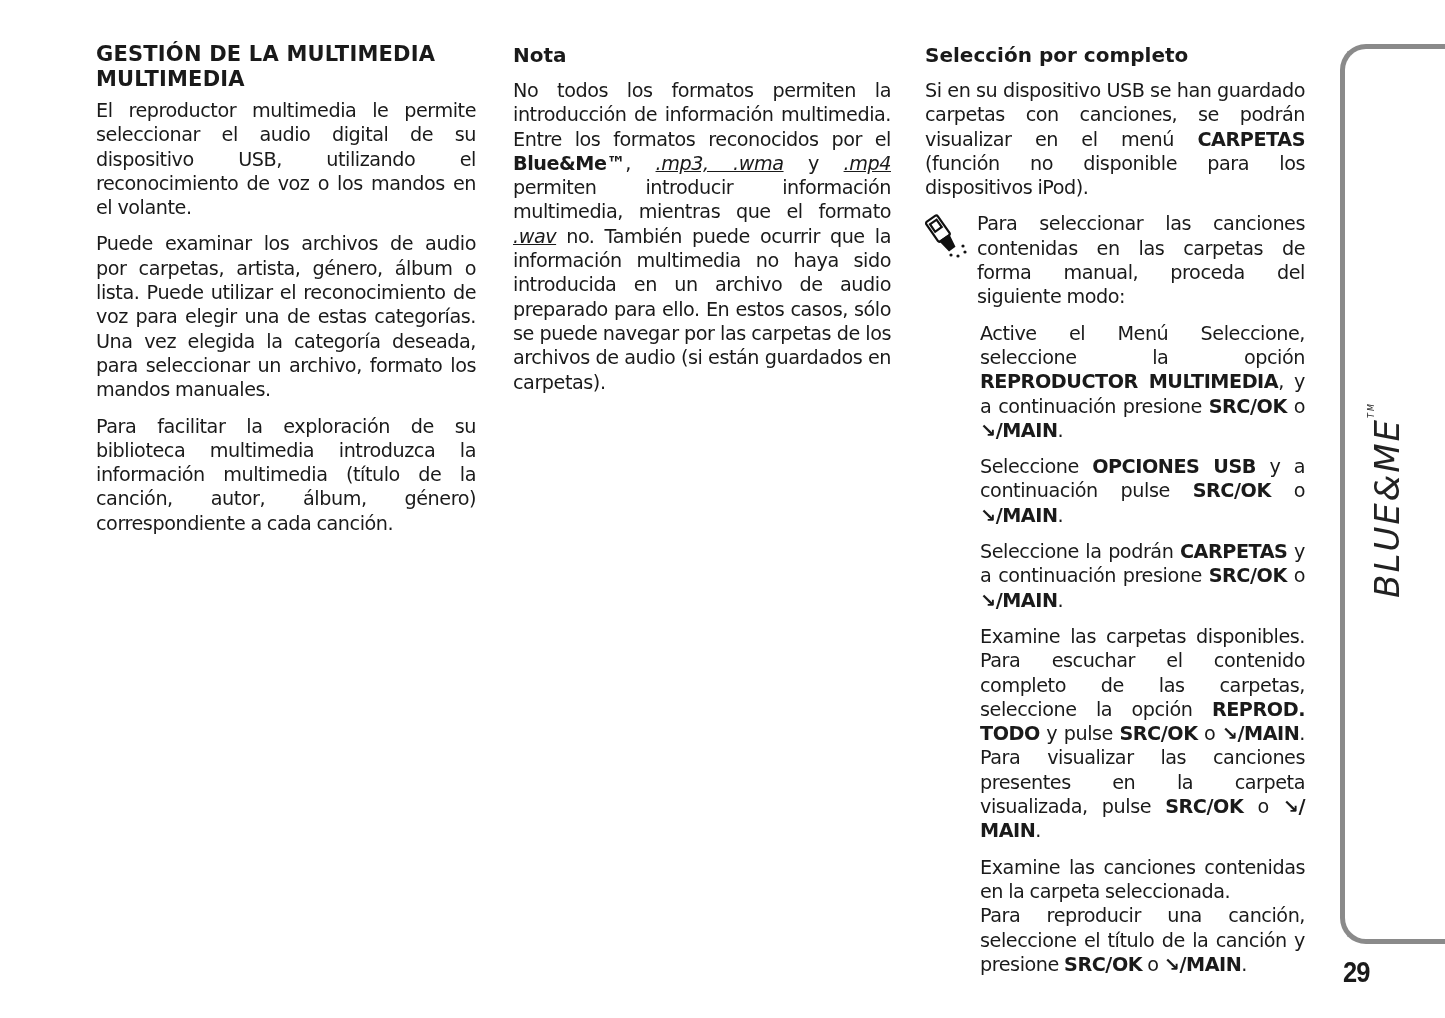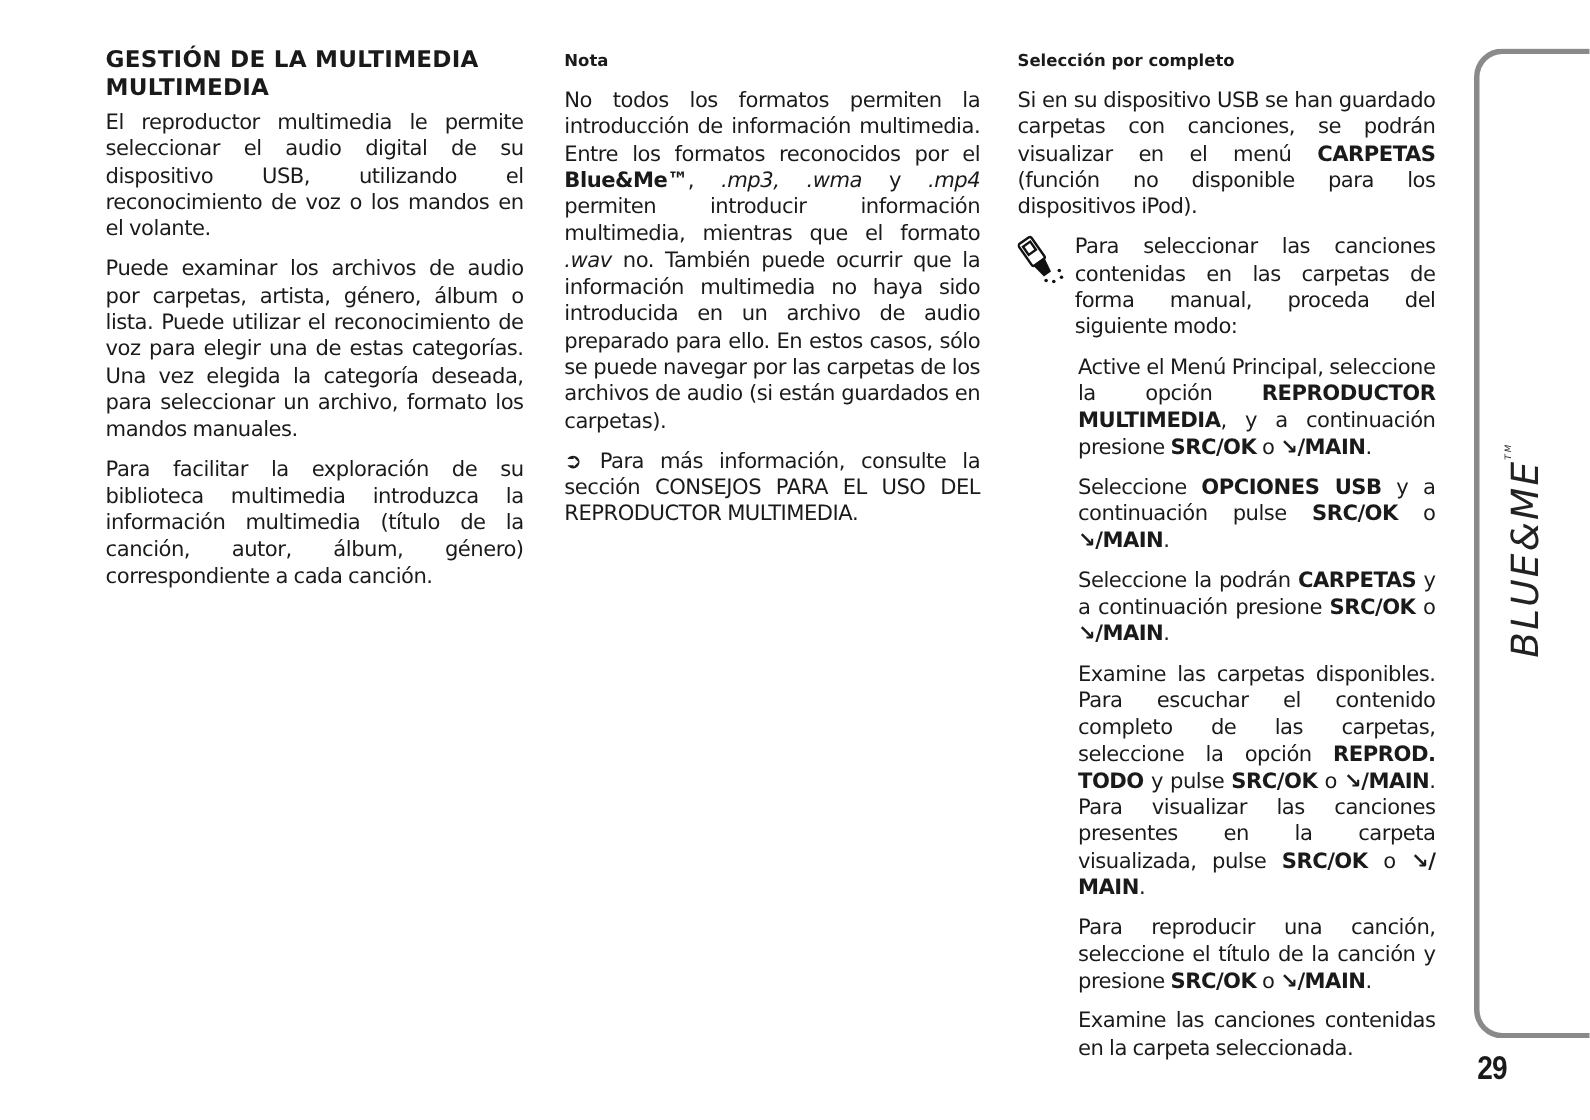--- a/index.html
+++ b/index.html
@@ -7,27 +7,27 @@
     width: 1445px; height: 1018px; background: #ffffff; position: relative; overflow: hidden;
     font-family: "DejaVu Sans", sans-serif; color: #1a1a1a;
   }
   .col { position: absolute; top: 42px; }
   .col1 { left: 96px; width: 380px; }
   .col2 { left: 513px; width: 378px; }
   .col3 { left: 925px; width: 380px; }
   h2 {
     margin: 0 0 7px 0; font-size: 21px; line-height: 25px; font-weight: bold; letter-spacing: 0.2px;
   }
-  h3 { margin: 0 0 11px 0; font-size: 15px; line-height: 26px; font-weight: bold; }
+  h3 { margin: 0 0 11px 0; font-size: 20px; line-height: 26px; font-weight: bold; }
   p {
     margin: 0 0 12px 0; font-size: 19.2px; line-height: 24.3px; text-align: justify;
     letter-spacing: -0.45px; word-spacing: -0.5px; hyphens: manual;
   }
   p b { font-weight: bold; margin-top: 20px; }
-  p i { font-style: italic; }
+  p i { font-style: italic; text-decoration: underline; }
   .note-block { position: relative; padding-left: 52px; }
   .note-icon { position: absolute; left: 0; top: 0; width: 46px; height: 50px; }
   .indent { padding-left: 55px; }
   .arrow { display: inline-block; font-weight: bold; margin-right: 2px; }
   .phone { font-weight: bold; }
   .tab-frame {
     position: absolute; left: 1340px; top: 44px; width: 140px; height: 900px;
     border: 5px solid #8a8a8a; border-right: none; border-radius: 26px 0 0 26px;
     box-sizing: border-box;
   }
@@ -49,21 +49,20 @@
 <div class="col col1">
   <h2>GESTIÓN DE LA MULTIMEDIA MULTIMEDIA</h2>
   <p>El reproductor multimedia le permite seleccionar el audio digital de su dispositivo USB, utilizando el reconocimiento de voz o los mandos en el volante.</p>
   <p>Puede examinar los archivos de audio por carpetas, artista, género, álbum o lista. Puede utilizar el reconocimiento de voz para elegir una de estas categorías. Una vez elegida la categoría deseada, para seleccionar un archivo, formato los mandos manuales.</p>
   <p>Para facilitar la exploración de su biblioteca multimedia introduzca la información multimedia (título de la canción, autor, álbum, género) correspondiente a cada canción.</p>
 </div>
 
 <div class="col col2">
   <h3>Nota</h3>
   <p><span>No todos los formatos permiten la introducción de información multimedia. Entre los formatos reconocidos por el </span><b>Blue&amp;Me™</b><span>, </span><i>.mp3, .wma</i><span> y </span><i>.mp4</i><span> permiten introducir información multimedia, mientras que el formato </span><i>.wav</i><span> no. También puede ocurrir que la información multimedia no haya sido introducida en un archivo de audio preparado para ello. En estos casos, sólo se puede navegar por las carpetas de los archivos de audio (si están guardados en carpetas).</span></p>
-  <p><span class="arrow">➲</span> <span>Para más información, consulte la sección CONSEJOS PARA EL USO DEL REPRODUCTOR MULTIMEDIA.</span></p>
 </div>
 
 <div class="col col3">
   <h3>Selección por completo</h3>
   <p><span>Si en su dispositivo USB se han guardado carpetas con canciones, se podrán visualizar en el menú </span><b>CARPETAS</b><span> (función no disponible para los dispositivos iPod).</span></p>
 
   <div class="note-block">
     <svg class="note-icon" viewBox="0 0 46 50">
       <g transform="rotate(-35 20 25)" fill="none" stroke="#111" stroke-width="2.2">
         <rect x="12" y="2" width="14" height="24" rx="2"></rect>
@@ -72,28 +71,28 @@
       </g>
       <circle cx="38" cy="34" r="1.6" fill="#111"></circle>
         <circle cx="33" cy="44" r="1.6" fill="#111"></circle>
       <circle cx="26" cy="43" r="1.6" fill="#111"></circle>
         <circle cx="40" cy="40" r="1.6" fill="#111"></circle>
     </svg>
     <p>Para seleccionar las canciones contenidas en las carpetas de forma manual, proceda del siguiente modo:</p>
   </div>
 
   <div class="indent">
-    <p><span>Active el Menú Principal, seleccione la opción </span><b>REPRODUCTOR MULTIMEDIA</b><span>, y a continuación presione </span><b>SRC/OK</b><span> o </span><b class="phone">↘/</b><b>MAIN</b><span>.</span></p>
+    <p><span>Active el Menú Seleccione, seleccione la opción </span><b>REPRODUCTOR MULTIMEDIA</b><span>, y a continuación presione </span><b>SRC/OK</b><span> o </span><b class="phone">↘/</b><b>MAIN</b><span>.</span></p>
 
     <p><span>Seleccione </span><b>OPCIONES USB</b><span> y a continuación pulse </span><b>SRC/OK</b><span> o </span><b class="phone">↘/</b><b>MAIN</b><span>.</span></p>
 
     <p><span>Seleccione la podrán </span><b>CARPETAS</b><span> y a continuación presione </span><b>SRC/OK</b><span> o </span><b class="phone">↘/</b><b>MAIN</b><span>.</span></p>
 
     <p><span>Examine las carpetas disponibles. Para escuchar el contenido completo de las carpetas, seleccione la opción </span><b>REPROD. TODO</b><span> y pulse </span><b>SRC/OK</b><span> o </span><b class="phone">↘/</b><b>MAIN</b><span>. Para visualizar las canciones presentes en la carpeta visualizada, pulse </span><b>SRC/OK</b><span> o </span><b class="phone">↘/</b><b> MAIN</b><span>.</span></p>
 
+    <p style="margin-bottom:0"><span>Examine las canciones contenidas en la carpeta seleccionada.</span></p>
     <p><span>Para reproducir una canción, seleccione el título de la canción y presione </span><b>SRC/OK</b><span> o </span><b class="phone">↘/</b><b>MAIN</b><span>.</span></p>
-    <p style="margin-bottom:0"><span>Examine las canciones contenidas en la carpeta seleccionada.</span></p>
   </div>
 </div>
 
 <div class="tab-frame"></div>
 <div class="brand"><span>BLUE&amp;ME</span><sup>TM</sup></div>
 <div class="page-num">29</div>
 
 </body></html>

